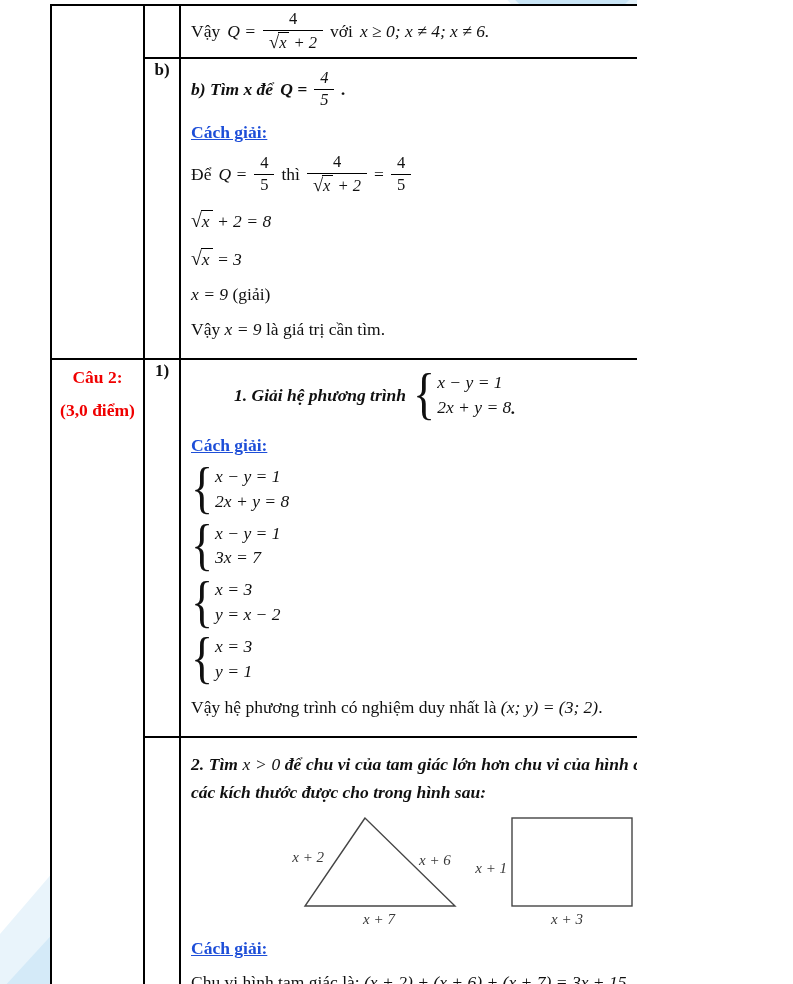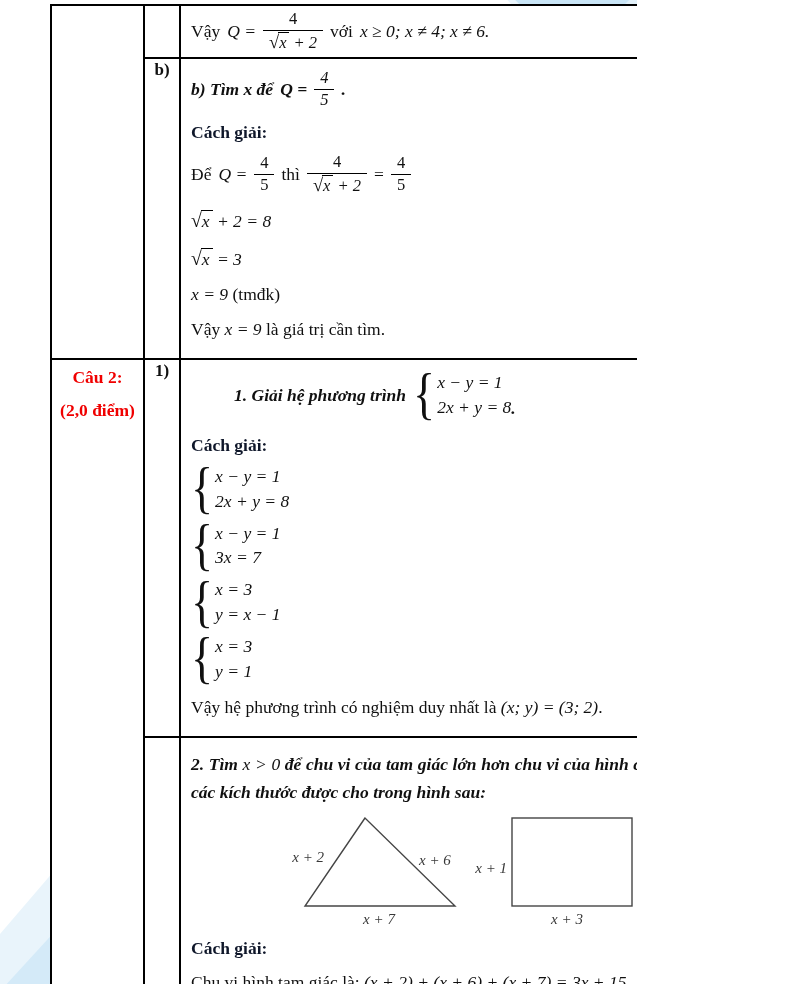--- a/index.html
+++ b/index.html
@@ -25,21 +25,21 @@
   
   table.solution{position:absolute;z-index:2;left:50px;top:4px;width:694px;
                  border-collapse:collapse;table-layout:fixed;background:#ffffff;}
   table.solution td{border:2px solid #000;vertical-align:top;}
   td.c1{text-align:center;vertical-align:middle;font-weight:bold;color:#f00000;font-size:17.5px;line-height:1.9;}
   td.c2{text-align:center;vertical-align:middle;font-weight:bold;font-size:17px;}
   td.c3{padding:4px 14px 4px 10px;font-size:17.5px;}
   td.c3.vmid{vertical-align:middle;}
 
   
-  .red{color:#0f172a;font-weight:bold;}
+  .red{color:#1d4ed8;font-weight:bold;text-decoration:underline;}
   .bi{font-weight:bold;font-style:italic;}
   .math{font-style:italic;}
   .mline{display:flex;align-items:center;gap:7px;flex-wrap:nowrap;}
   .tline{margin:13px 0;line-height:1.25;}
   .heading{margin:12px 0 10px;}
 
   
   .frac{display:inline-flex;flex-direction:column;align-items:stretch;text-align:center;
         vertical-align:middle;font-size:16.5px;line-height:1.15;}
   .frac .num{display:block;border-bottom:1.6px solid #000;padding:0 6px 1px;}
@@ -146,35 +146,35 @@
           <span class="math">+ 2 = 8</span>
         </div>
 
         <div class="tline">
           <span class="sqrt"><span class="rsym">√</span><span class="rad">x</span></span>
           <span class="math">= 3</span>
         </div>
 
         <div class="tline">
           <span class="math">x = 9</span>
-          <span>(tmđk)</span>
+          <span>(giải)</span>
         </div>
 
         <div class="tline">
           <span>Vậy</span>
           <span class="math">x = 9</span>
           <span>là giá trị cần tìm.</span>
         </div>
       </td>
     </tr>
 
     <tr style="height:348px;">
       <td class="c1" rowspan="2">
         <div>Câu 2:</div>
-        <div>(2,0 điểm)</div>
+        <div>(3,0 điểm)</div>
       </td>
       <td class="c2">1)</td>
       <td class="c3">
         <div class="mline" style="margin-top:8px;margin-left:43px;">
           <span class="bi">1. Giải hệ phương trình</span>
           <span class="system">
             <span class="brace">{</span>
             <span class="eqs">
               <span class="eq">x − y = 1</span>
               <span class="eq">2x + y = 8</span>
@@ -203,21 +203,21 @@
               <span class="eq">3x = 7</span>
             </span>
               </span>
         </div>
 
         <div class="sysline">
           <span class="system">
                 <span class="brace">{</span>
             <span class="eqs">
               <span class="eq">x = 3</span>
-              <span class="eq">y = x − 1</span>
+              <span class="eq">y = x − 2</span>
             </span>
               </span>
         </div>
 
         <div class="sysline">
           <span class="system">
                 <span class="brace">{</span>
             <span class="eqs">
               <span class="eq">x = 3</span>
               <span class="eq">y = 1</span>

